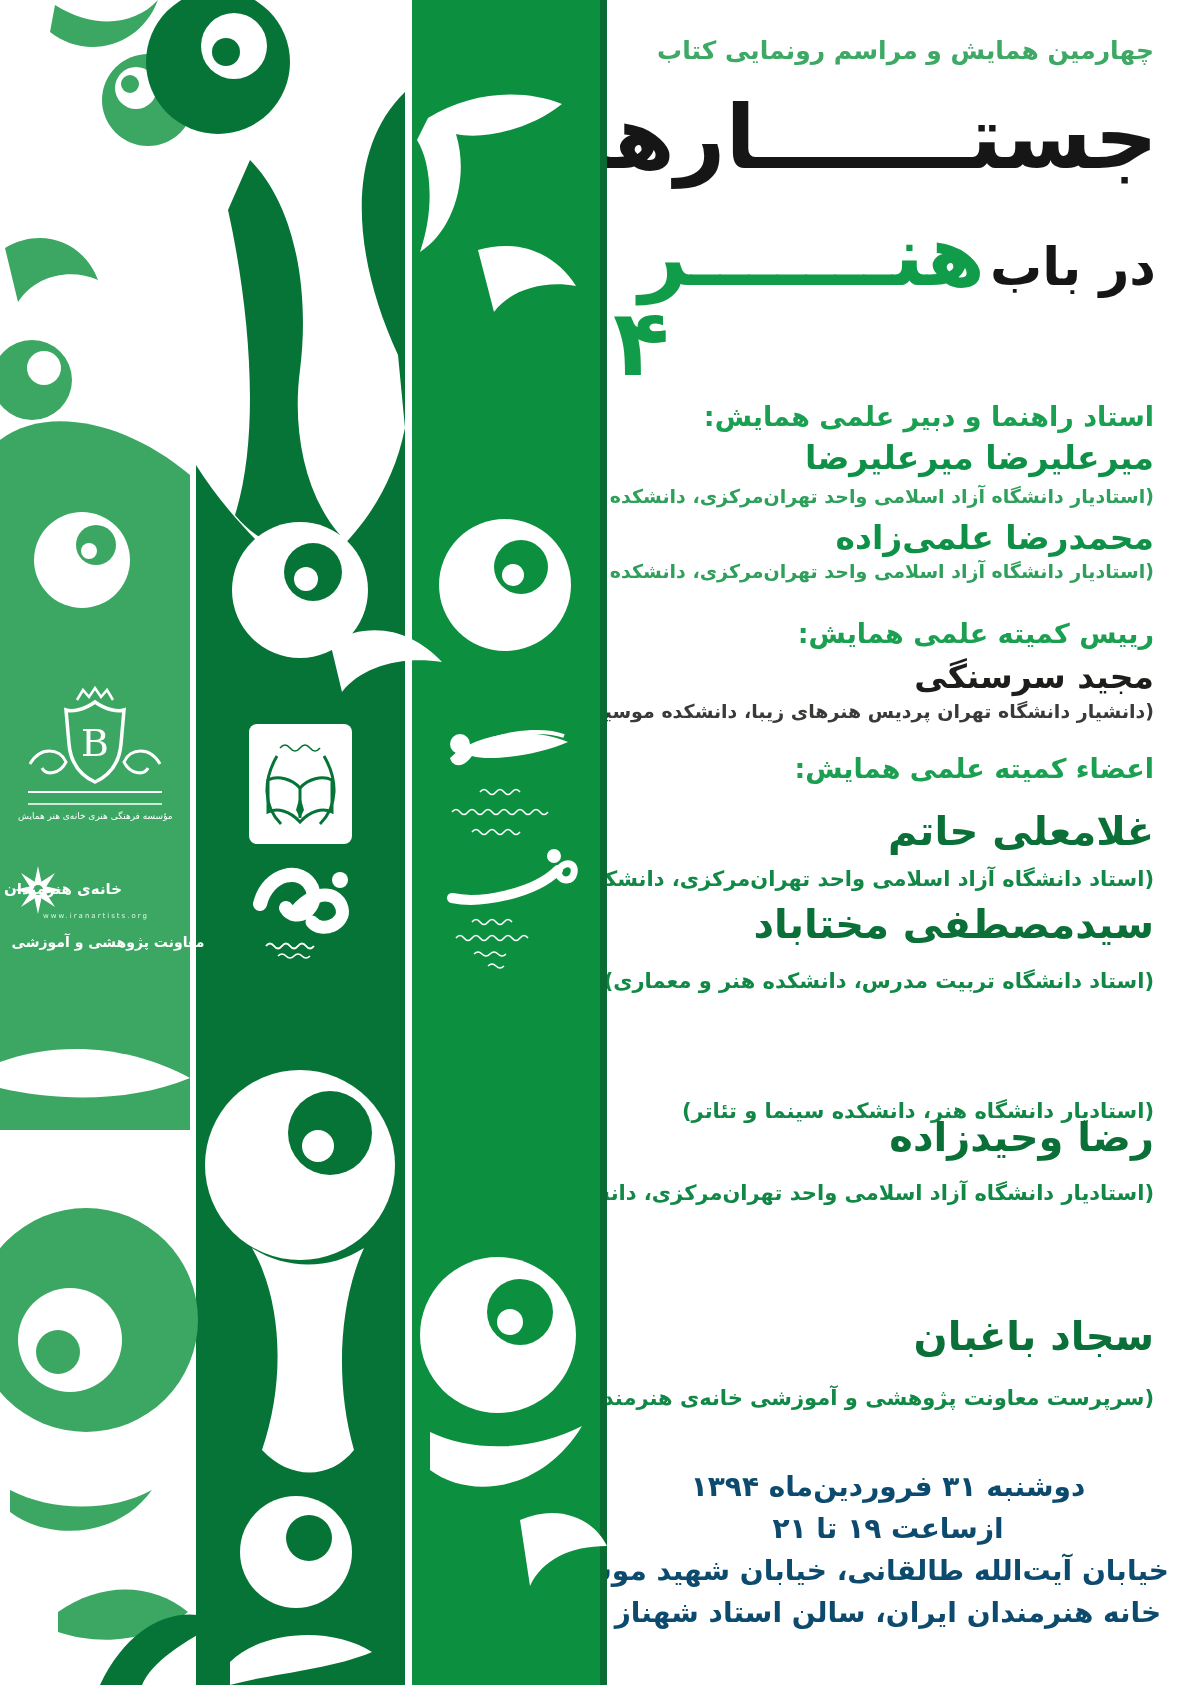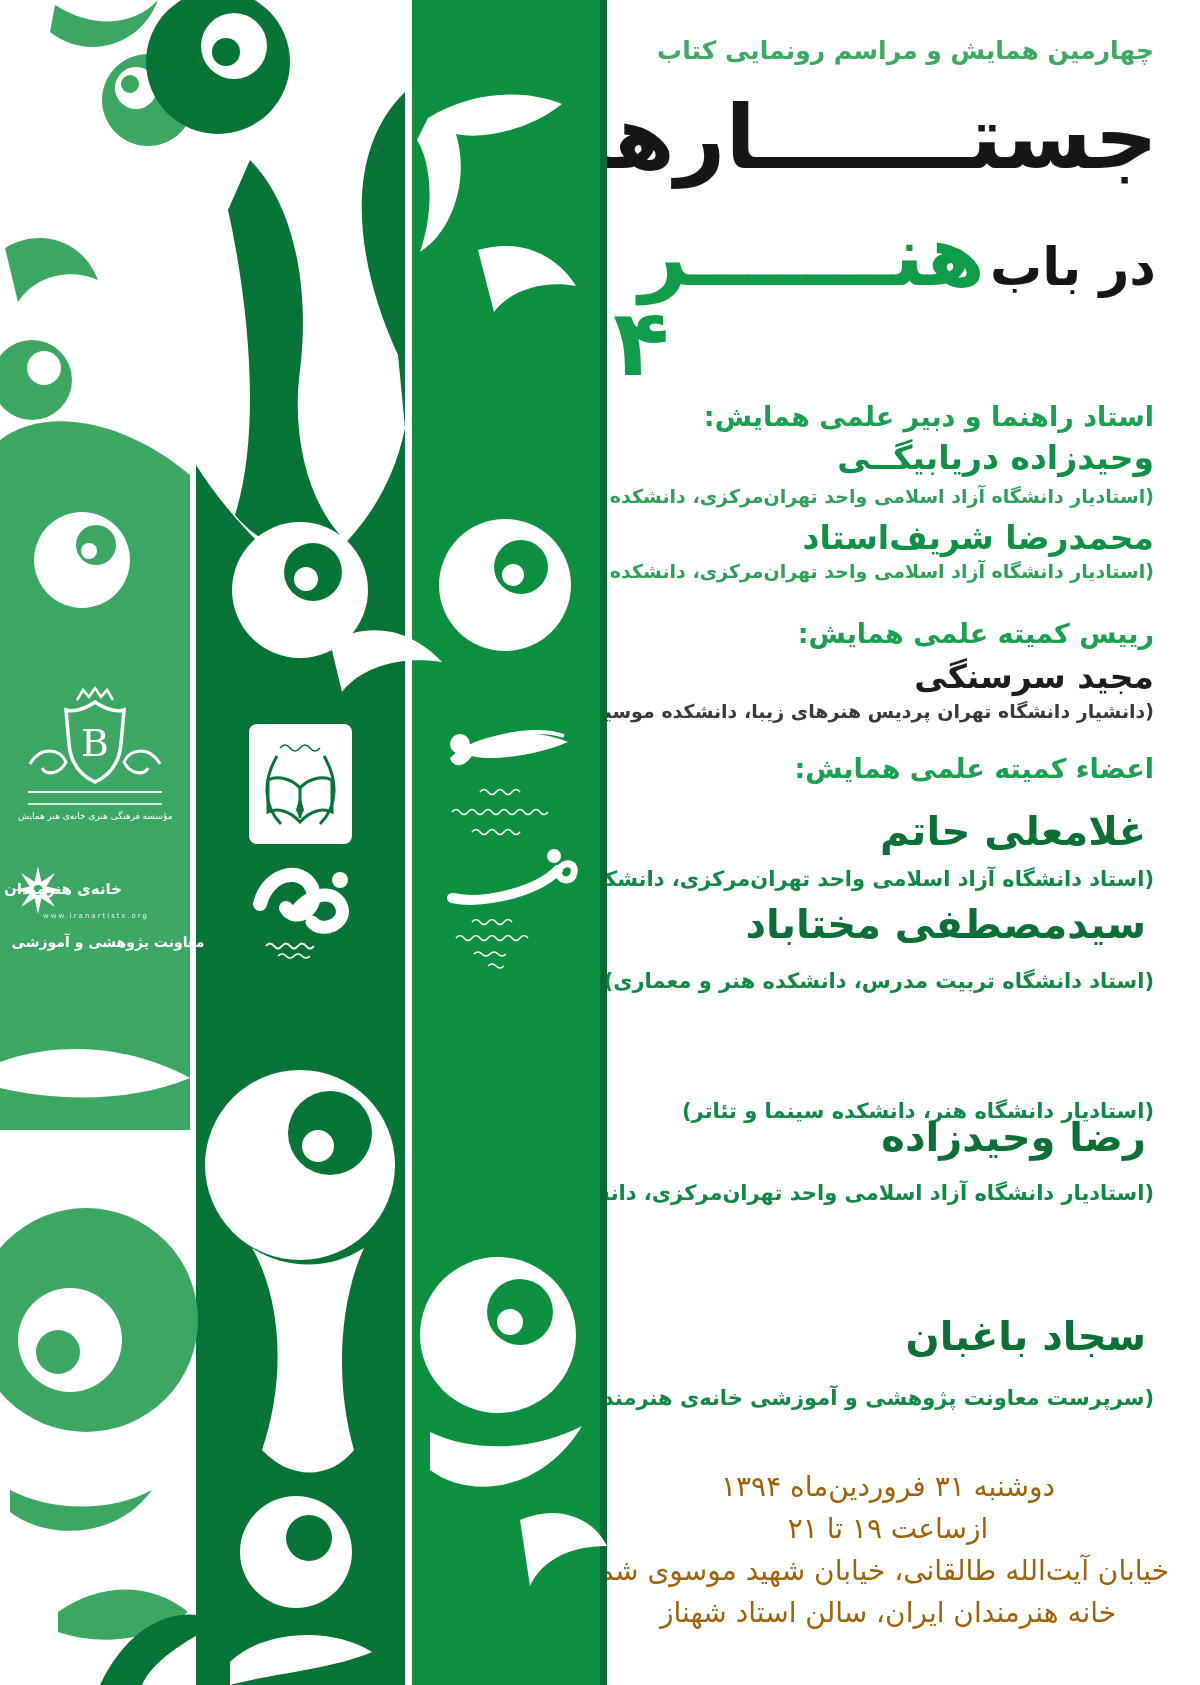--- a/index.html
+++ b/index.html
@@ -24,23 +24,23 @@
   .t1  {top:92px;right:96px;font-size:88px;font-weight:bold;color:#161616;}
   .t2  {top:212px;right:98px;}
   .t2 .pre{font-size:52px;font-weight:bold;color:#161616;}
   .t2 .hi {font-size:84px;font-weight:bold;color:#119C49;}
   .vol {top:296px;left:6px;font-size:92px;font-weight:bold;color:#119C49;line-height:1;}
   .lab {right:100px;font-size:27px;font-weight:bold;color:#1BA052;}
   .aname{right:100px;font-size:33px;font-weight:bold;color:#0E9147;}
   .aaff {right:100px;font-size:19px;font-weight:600;color:#2FA05B;}
   .cname{right:100px;font-size:33px;font-weight:bold;color:#1d1d1b;}
   .caff {right:100px;font-size:19px;font-weight:600;color:#3a3a38;}
-  .mname{right:108px;font-size:40px;font-weight:bold;color:#0A7038;}
+  .mname{right:100px;font-size:40px;font-weight:bold;color:#0A7038;}
   .maff {right:100px;font-size:21px;font-weight:600;color:#128847;}
-  .f   {left:0;right:85px;text-align:center;font-size:28px;font-weight:normal;color:#a16207;}
+  .f   {left:0;right:85px;text-align:center;font-size:28px;font-weight:bold;color:#0c4a6e;}
 </style>
 </head>
 <body>
 
 <div class="poster">
 
   <div class="panel">
     <svg class="orn" viewBox="0 0 607 1685" aria-hidden="true">
 
       <rect x="0" y="0" width="190" height="1685" fill="#ffffff"></rect>
@@ -190,23 +190,23 @@
     <div class="t1">جستـــــــارهایی</div>
 
     <div class="t2">
       <span class="pre">در باب</span>
       <span class="hi">هنـــــــر</span>
     </div>
 
     <div class="vol">۴</div>
 
     <div class="lab" style="top:403px;">استاد راهنما و دبیر علمی همایش:</div>
-    <div class="aname" style="top:441px;">وحیدزاده دریابیگــی</div>
+    <div class="aname" style="top:441px;">میرعلیرضا میرعلیرضا</div>
     <div class="aaff" style="top:487px;">(استادیار دانشگاه آزاد اسلامی واحد تهران‌مرکزی، دانشکده هنر و معماری)</div>
-    <div class="aname" style="top:521px;">محمدرضا شریف‌استاد</div>
+    <div class="aname" style="top:521px;">محمدرضا علمی‌زاده</div>
     <div class="aaff" style="top:562px;">(استادیار دانشگاه آزاد اسلامی واحد تهران‌مرکزی، دانشکده هنر و معماری)</div>
 
     <div class="lab" style="top:620px;">رییس کمیته علمی همایش:</div>
     <div class="cname" style="top:660px;">مجید سرسنگی</div>
     <div class="caff" style="top:702px;">(دانشیار دانشگاه تهران پردیس هنرهای زیبا، دانشکده موسیقی و هنرهای نمایشی)</div>
 
     <div class="lab" style="top:755px;text-align:right;">اعضاء کمیته علمی همایش:</div>
 
     <div class="mname" style="top:810px;">غلامعلی حاتم</div>
     <div class="maff" style="top:868px;">(استاد دانشگاه آزاد اسلامی واحد تهران‌مرکزی، دانشکده هنر و معماری)</div>

